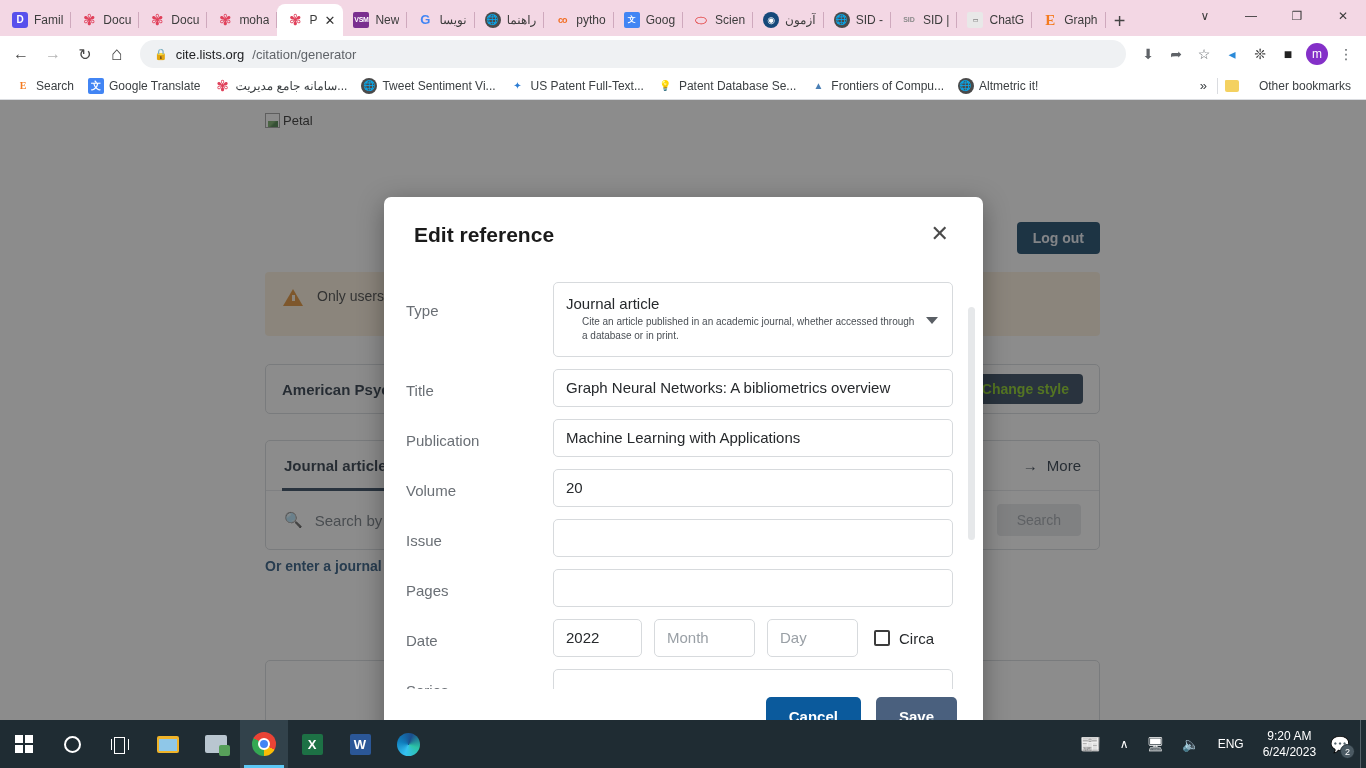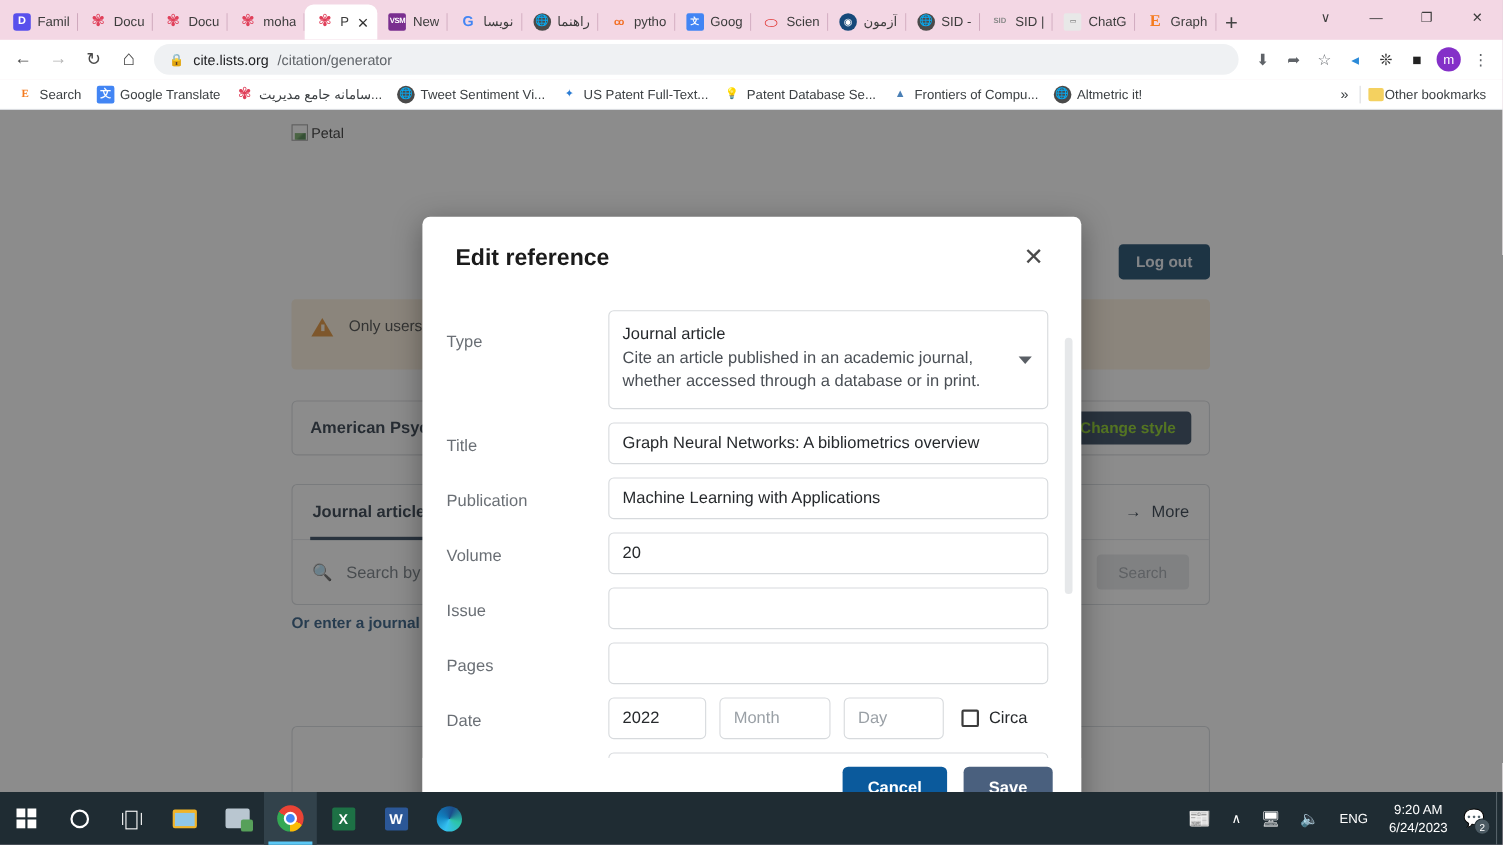--- a/index.html
+++ b/index.html
@@ -82,21 +82,21 @@
     height: 28px; background: #fff; display:flex; align-items:center;
     gap: 0; padding: 0 8px; font-size: 12px; color: #3c4043; flex:none;
     border-bottom: 1px solid #dadce0; position: relative;
   }
   .bm { display:flex; align-items:center; gap:5px; padding: 2px 7px;
         white-space:nowrap; }
   .bm-ico { width:16px; height:16px; flex:none; font-size:10px; text-align:center;
             line-height:16px; display:inline-block;}
   .bm-chev { margin-left:auto; padding:0 10px; font-size:13px; color:#3c4043; }
   .bm-sep { width:1px; height:16px; background:#dadce0; }
-  .bm-folder { display:flex; align-items:center; gap:1px; padding: 2px 7px; }
+  .bm-folder { display:flex; align-items:center; gap:20px; padding: 2px 7px; }
   .folder-ico { width:14px; height:12px; background:#f4d160; border-radius:1px 2px 2px 2px; display:inline-block;}
 
   
   .viewport { position: relative; flex: 1; background: #fff; overflow: hidden; }
   .page { position:absolute; inset:0; background:#fff; }
 
   .site-header { position:absolute; left:265px; top:13px; display:flex;
                  align-items:center; gap:14px; }
   .broken-img { display:flex; align-items:center; gap:3px; font-size:13px; color:#222;}
   .broken-ico { width:15px; height:15px; border:1px solid #9a9a9a; display:inline-block;
@@ -169,21 +169,21 @@
     width:100%; height:38px; border:1px solid #d7dadd; border-radius:5px;
     font-size:15px; color:#26292c; padding:0 12px; background:#fff;
     font-family:"Liberation Sans", sans-serif; line-height:36px;
   }
   .finput.empty { color:#26292c; }
   .fselect {
     width:100%; border:1px solid #d7dadd; border-radius:5px; padding:12px 36px 13px 12px;
     position:relative; background:#fff;
   }
   .fselect .sel-main { font-size:15px; color:#26292c; margin-bottom:3px; }
-  .fselect .sel-sub { font-size:15px; color:#4a4f55; line-height:1.42; }
+  .fselect .sel-sub { font-size:10px; color:#4a4f55; line-height:1.42;margin-left:16px; }
   .caret { position:absolute; right:14px; top:50%; margin-top:-3px;
            width:0;height:0;border-left:6px solid transparent;
            border-right:6px solid transparent;border-top:7px solid #5a5f65;}
 
   .date-row { display:flex; align-items:center; gap:12px; }
   .dinput { height:38px; border:1px solid #d7dadd; border-radius:5px;
             font-size:15px; color:#26292c; padding:0 12px; background:#fff; line-height:36px;}
   .dinput.ph { color:#9aa0a6; }
   .d-year { width:89px; } .d-month { width:101px; } .d-day { width:91px; }
   .circa { display:flex; align-items:center; gap:9px; font-size:15px; color:#26292c; margin-left:4px;}

